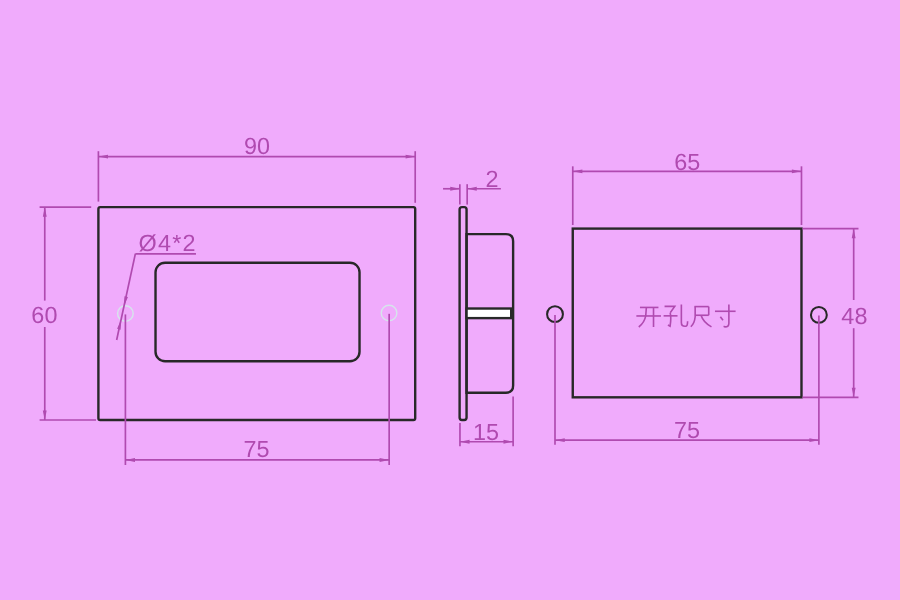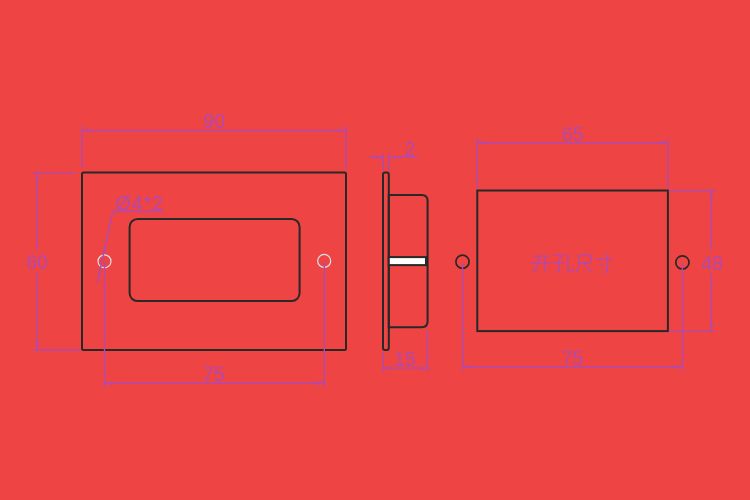--- a/index.html
+++ b/index.html
@@ -1,16 +1,16 @@
 <!DOCTYPE html>
 <html><head>
 <meta charset="utf-8">
 <style>
   html,body{margin:0;padding:0;background:#ffffff;}
-  .wrap{width:750px;height:500px;position:relative;overflow:hidden;background:#ef4444;}
+  .wrap{width:750px;height:500px;position:relative;overflow:hidden;background:#f0abfc;}
   text{font-family:"Liberation Sans", sans-serif;fill:#b04ab0;}
 </style>
 </head>
 <body>
 <div class="wrap">
 <svg width="750" height="500" viewBox="0 0 750 500">
 <defs></defs>
 <g fill="none" stroke-linecap="butt">
 
 <g stroke="#282828" stroke-width="2">

